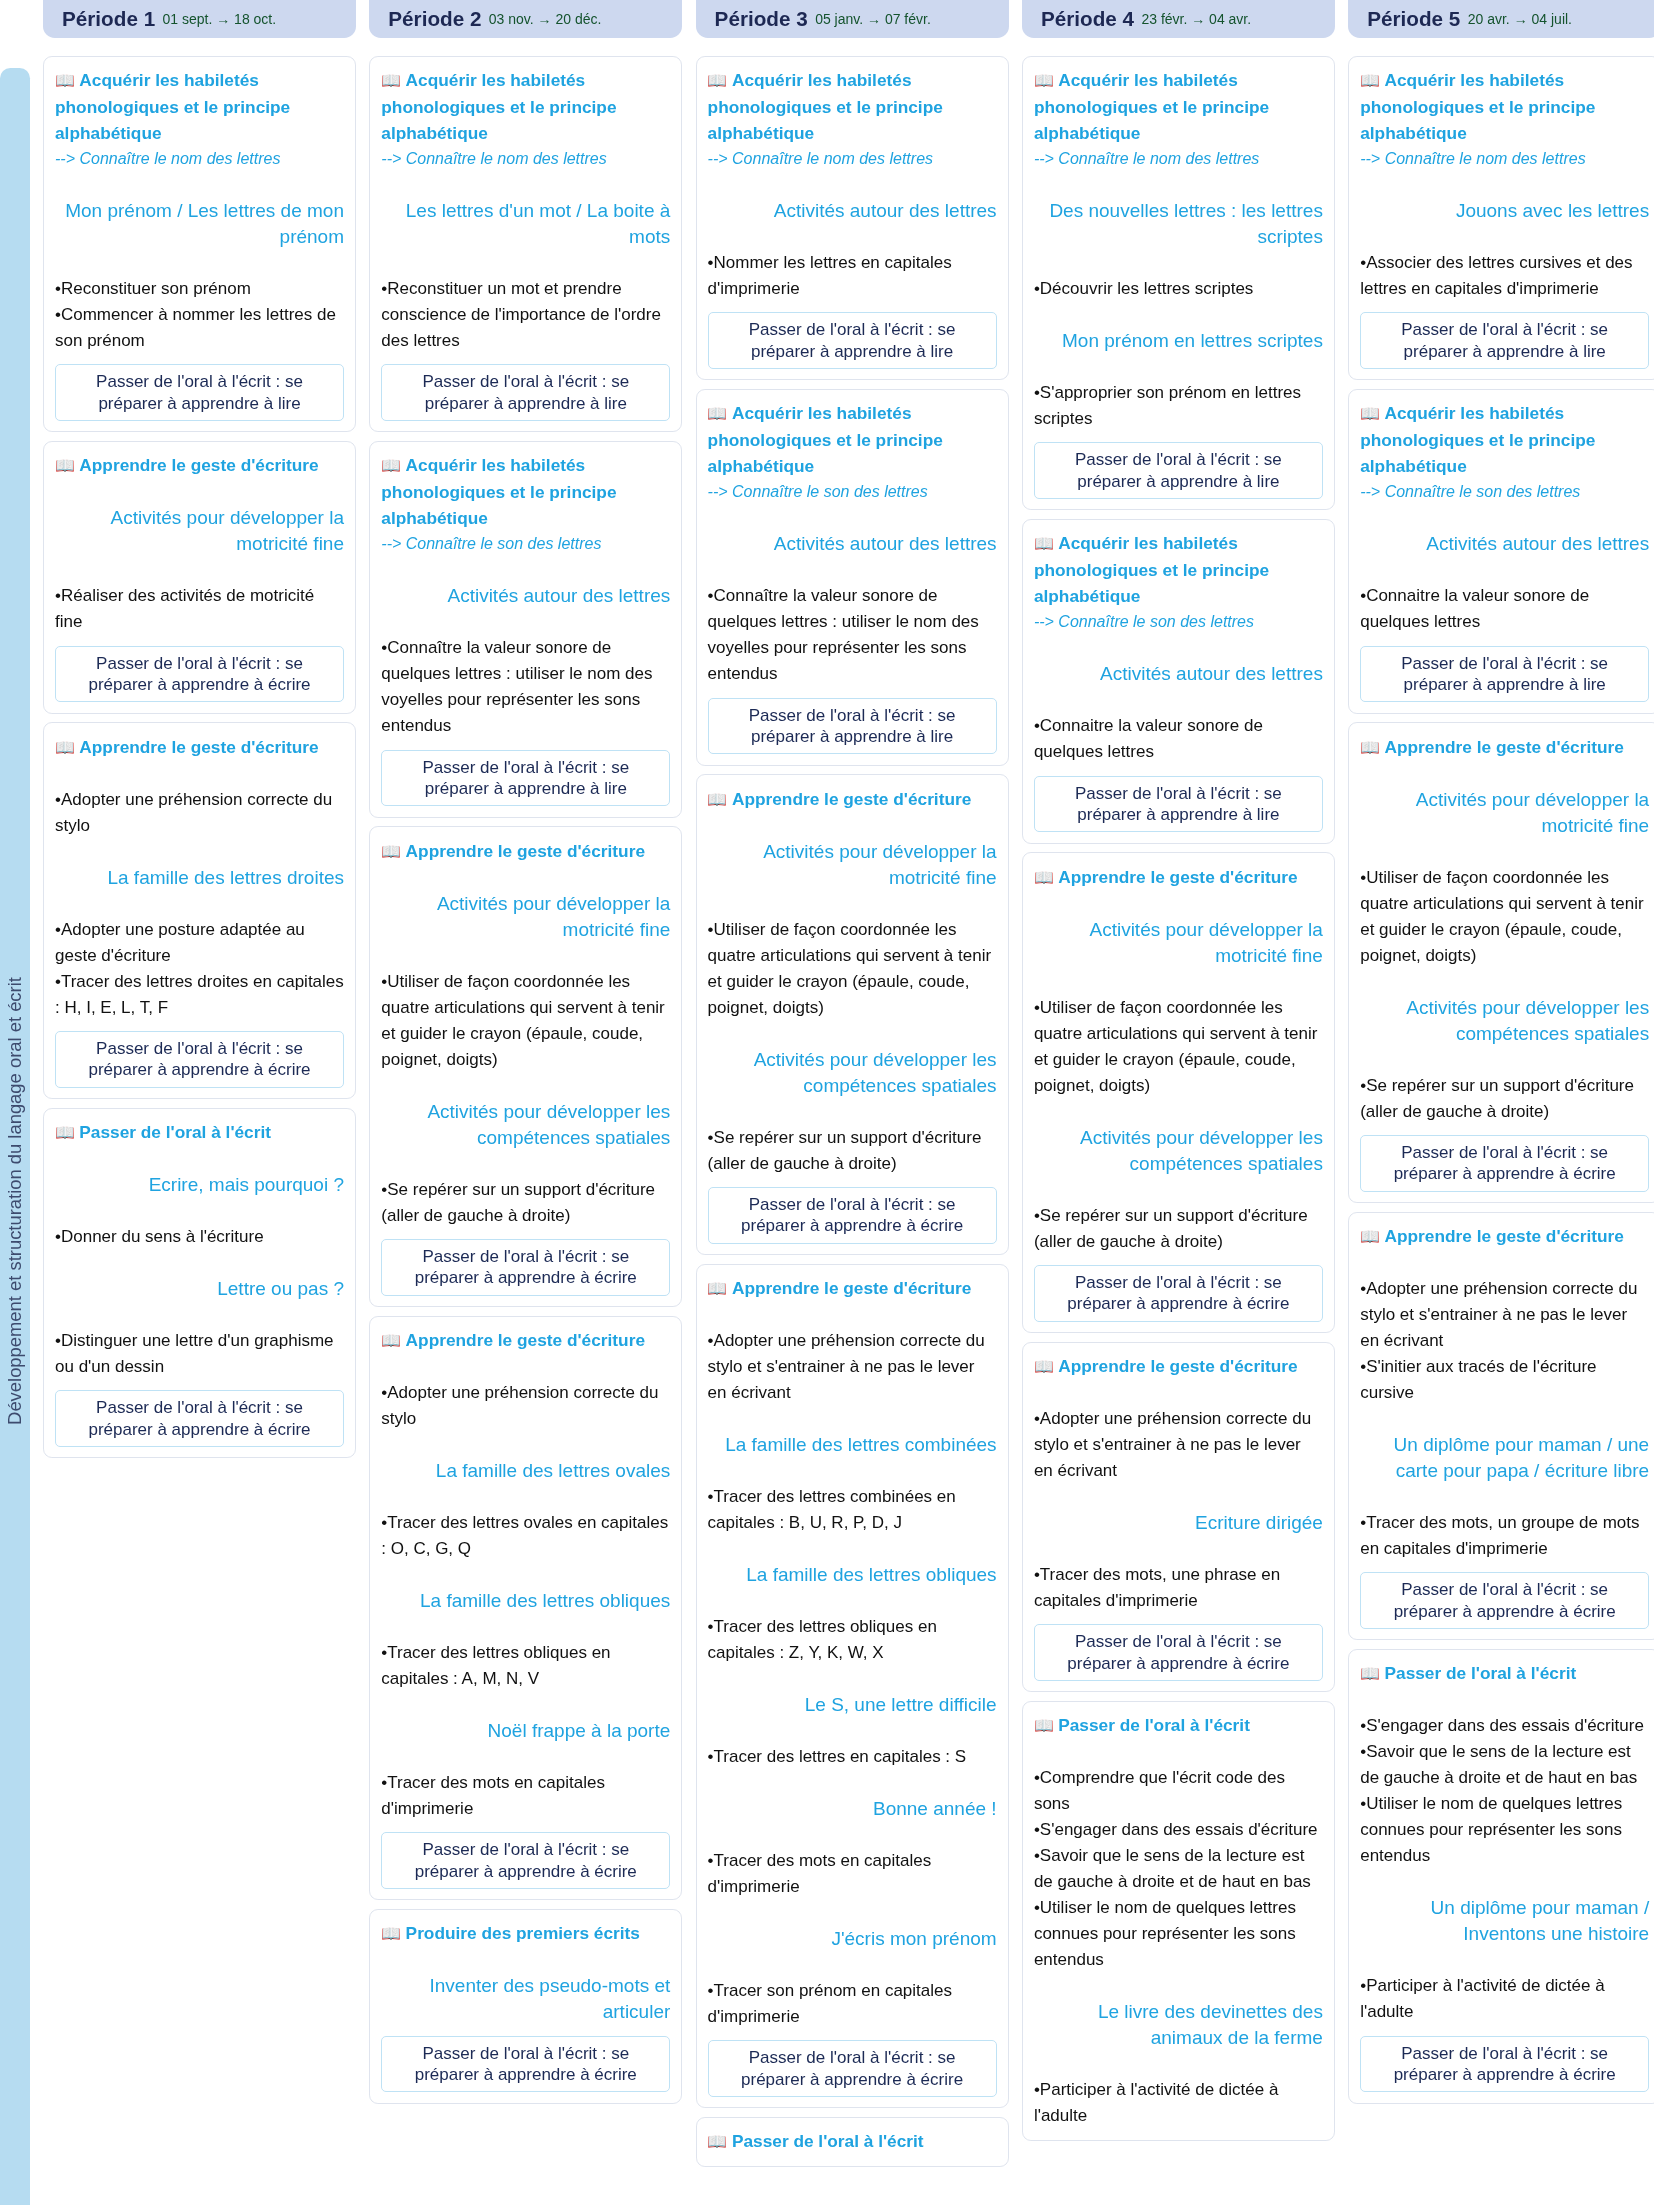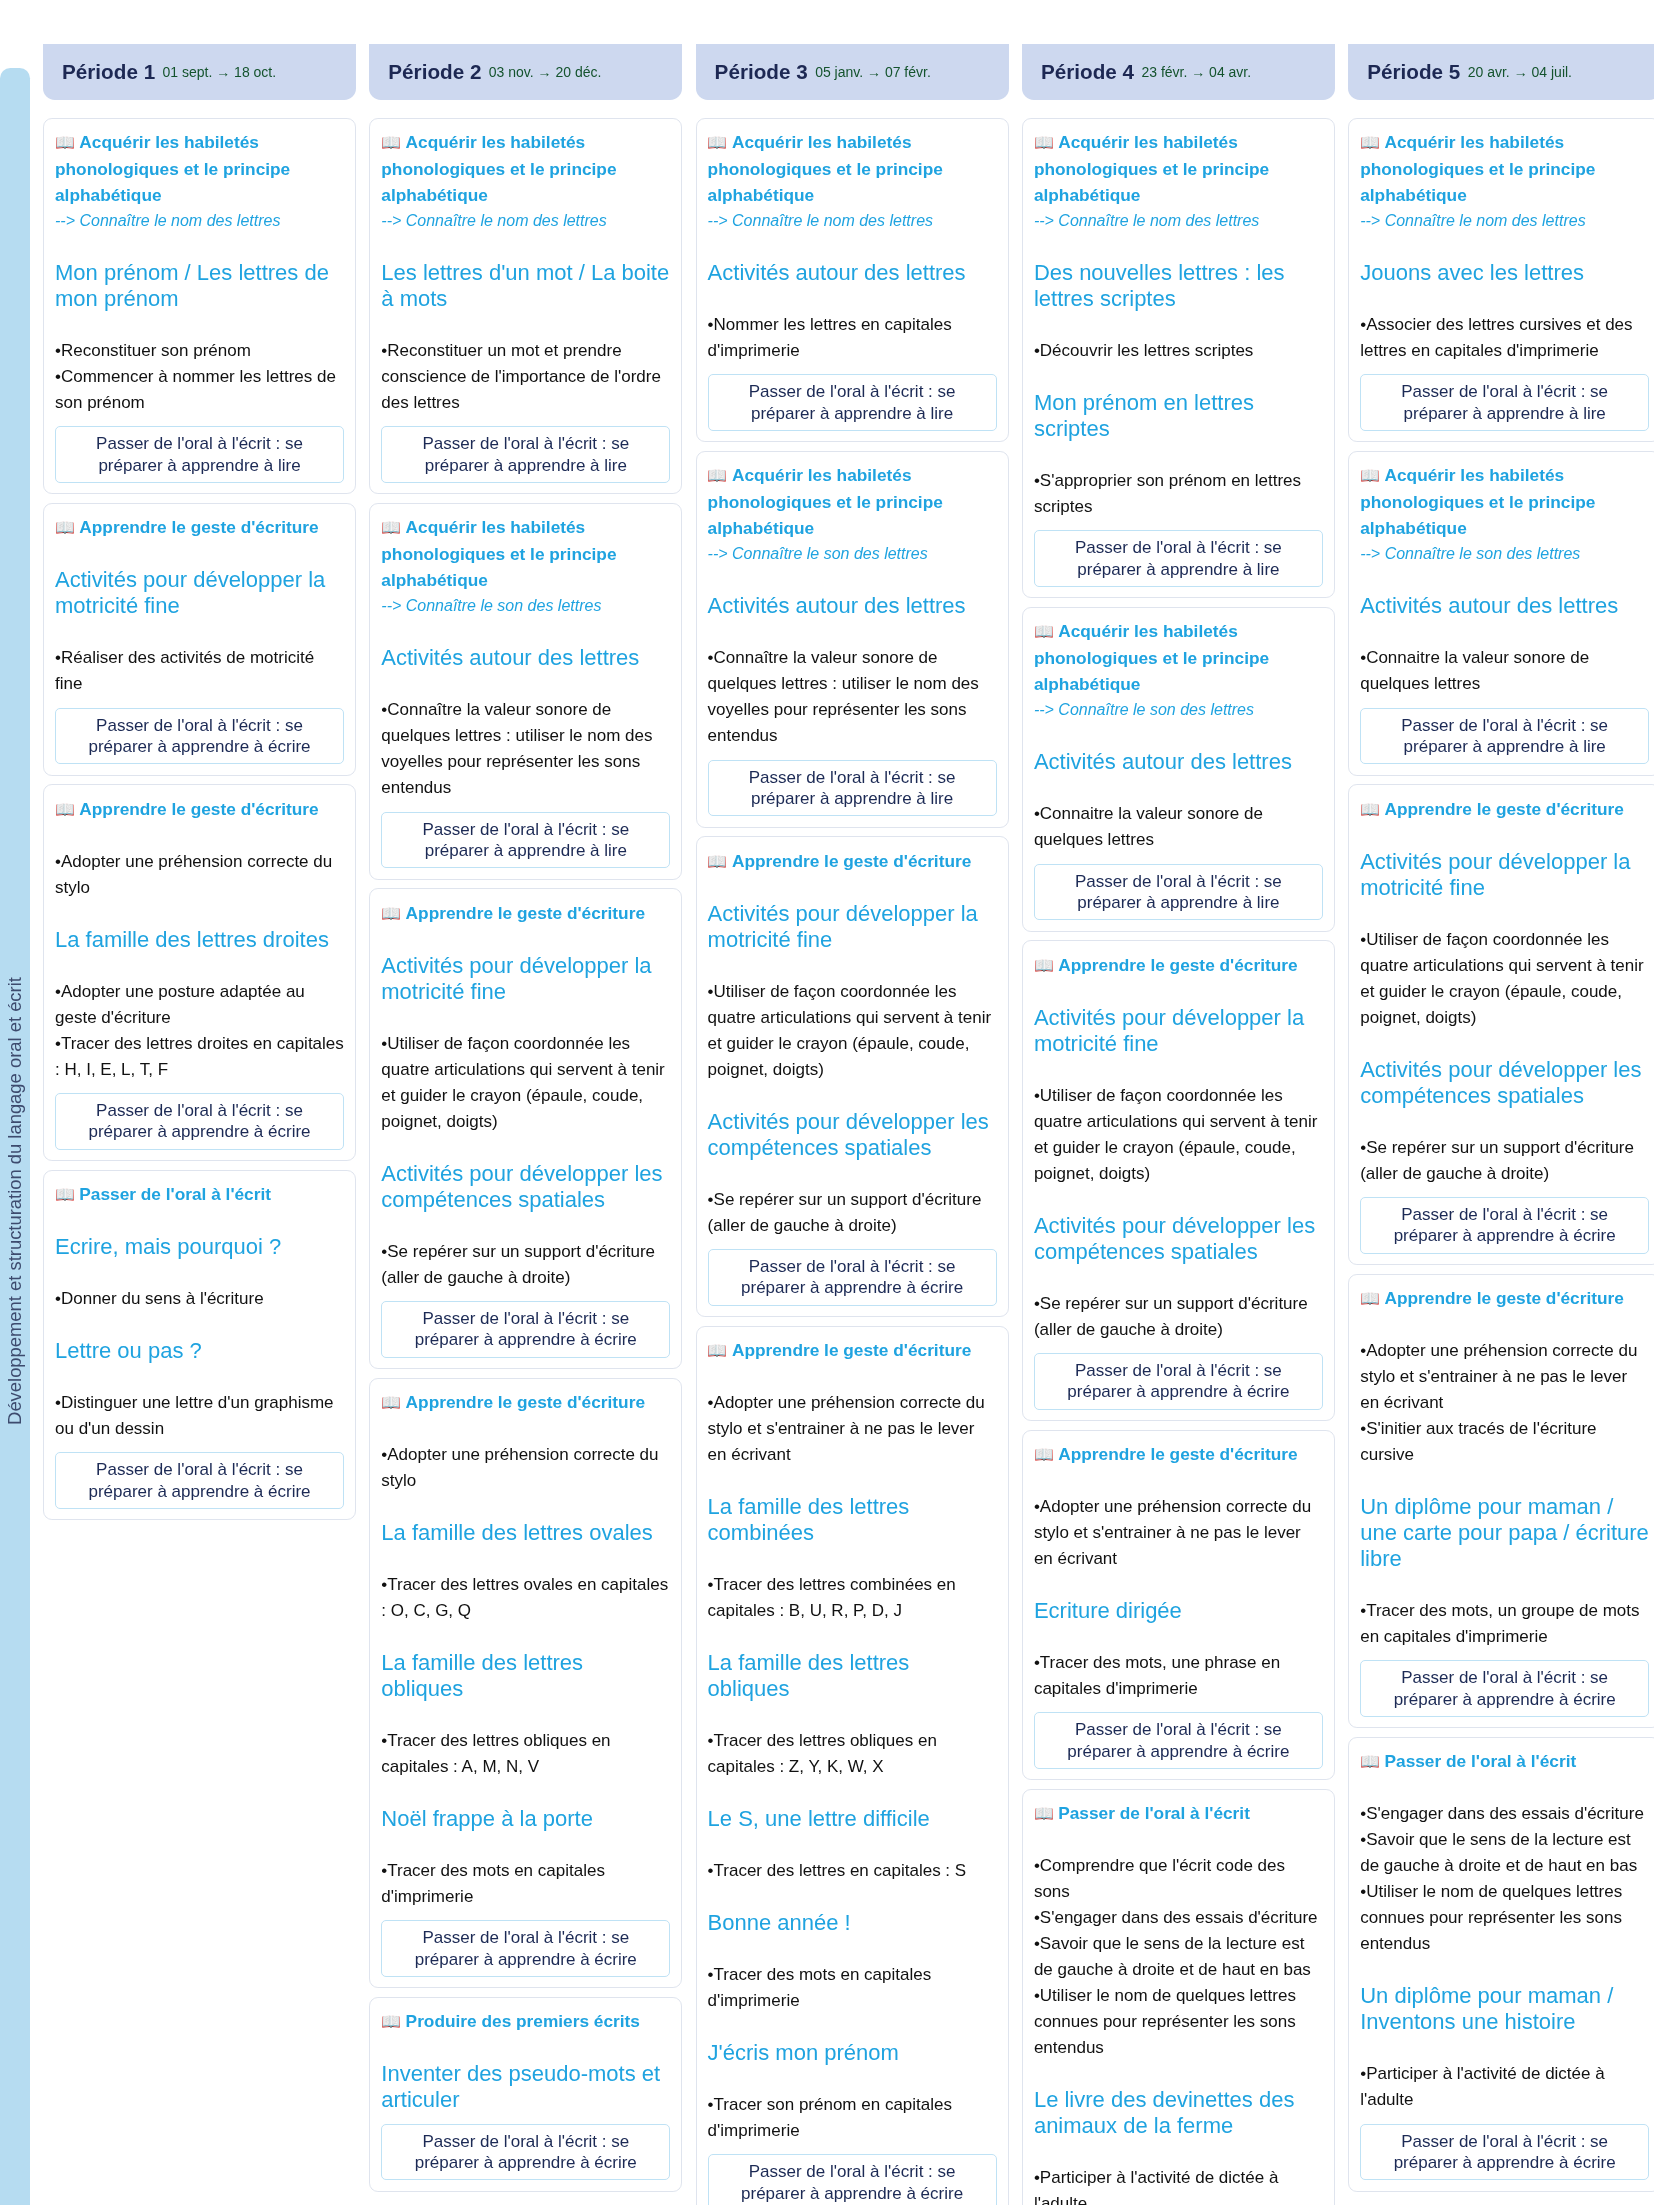--- a/index.html
+++ b/index.html
@@ -13,38 +13,37 @@
   .side-label span {
     position: absolute; left: 50%; top: 1133px;
     transform: translate(-50%, -50%) rotate(-90deg);
     white-space: nowrap; font-size: 18.4px; color: #3d4b6e;
   }
 
   .grid { position: absolute; left: 43px; top: 0; display: flex; gap: 13.3px; }
   .col { width: 313px; display: flex; flex-direction: column; }
 
   .period-header {
-    height: 56px; background: #cdd8ef; border-radius: 0 0 11.8px 11.8px;
+    height: 38px; background: #cdd8ef; border-radius: 0 0 11.8px 11.8px;
     display: flex; align-items: center; padding-left: 19px; gap: 7.4px;
     margin-bottom: 17.7px;
-    margin-top: 44px;
   }
   .period-title { font-size: 20.7px; font-weight: bold; color: #1d2853; }
   .period-dates { font-size: 14px; color: #14532d; }
 
   .card {
     border: 1.5px solid #dfe4ee; border-radius: 8.9px; background: #fff;
     padding: 10.3px 11px 10.3px 11px; margin-bottom: 8.9px;
   }
   .card-title {
     color: #1fa3e0; font-weight: bold; font-size: 17.3px; line-height: 26px;
   }
   .card-title .book { font-size: 16px; margin-right: 4.4px; }
   .card-sub { color: #1fa3e0; font-style: italic; font-size: 16px; line-height: 26px; }
-  .section-head { color: #1fa3e0; font-size: 22px; line-height: 26px; margin-top: 26px; }
+  .section-head { color: #1fa3e0; font-size: 19px; line-height: 26px; margin-top: 26px; text-align: right; }
   .bullets { margin-top: 26px; font-size: 17px; line-height: 26px; color: #111; }
   .bullet::before { content: "\2022 "; }
   .tag-button {
     display: block; width: 100%; margin-top: 10.3px;
     border: 1.5px solid #bfe2f5; border-radius: 5px; background: #fff;
     color: #1c2a55; font-size: 17px; line-height: 21.4px; text-align: center;
     padding: 5.9px 7.4px; font-family: "Liberation Sans", "DejaVu Sans", sans-serif;
     cursor: pointer;
   }
 </style>

